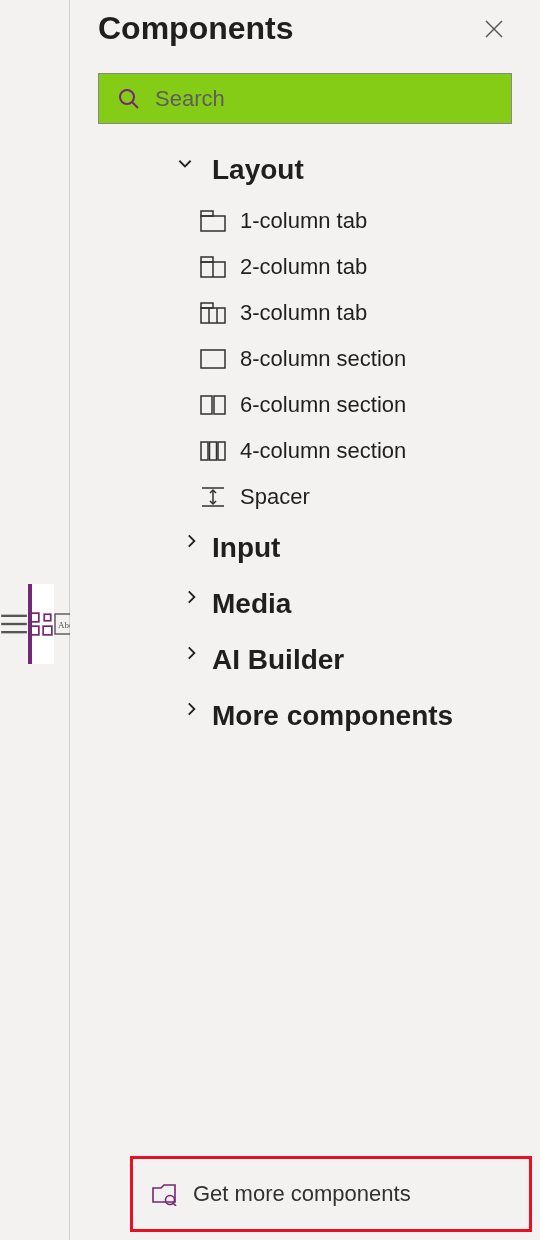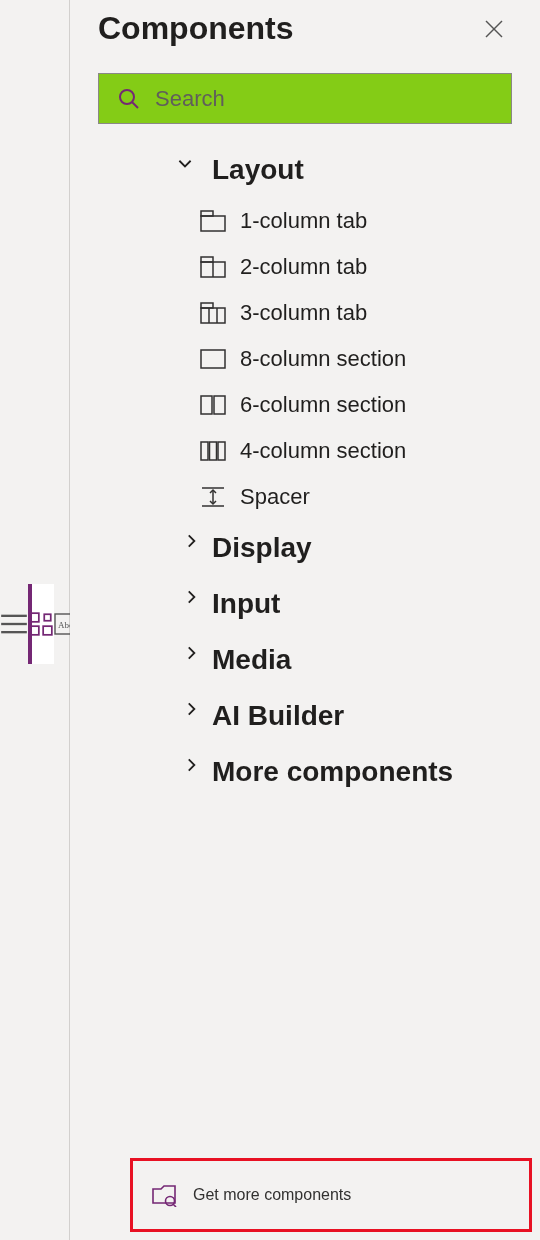--- a/index.html
+++ b/index.html
@@ -146,21 +146,21 @@
   }
   .footer-inner {
     display: flex;
     align-items: center;
     gap: 16px;
     padding: 22px 18px;
     cursor: pointer;
   }
   .footer-inner svg { width: 26px; height: 24px; color: #742774; }
   .footer-text {
-    font-size: 16px;
+    font-size: 22px;
     color: #323130;
   }
 </style>
 </head>
 <body>
 
 <div class="app">
 
   <div class="rail">
     <div class="rail-btn rail-hamburger">
@@ -310,28 +310,20 @@
               <line x1="2" y1="20" x2="24" y2="20"></line>
             <line x1="13" y1="4" x2="13" y2="18"></line>
             <polyline points="10,7 13,4 16,7"></polyline>
               <polyline points="10,15 13,18 16,15"></polyline>
           </svg>
         </span>
         <span>Spacer</span>
       </div>
 
 
-      <div class="group-header">
-        <span class="chev">
-          <svg viewBox="0 0 16 16" fill="none" stroke="currentColor" stroke-width="1.6">
-              <polyline points="6,3 11,8 6,13"></polyline>
-            </svg>
-        </span>
-        <span class="label">Display</span>
-      </div>
 
       <div class="group-header">
         <span class="chev">
           <svg viewBox="0 0 16 16" fill="none" stroke="currentColor" stroke-width="1.6">
               <polyline points="6,3 11,8 6,13"></polyline>
             </svg>
         </span>
         <span class="label">Input</span>
       </div>
 

